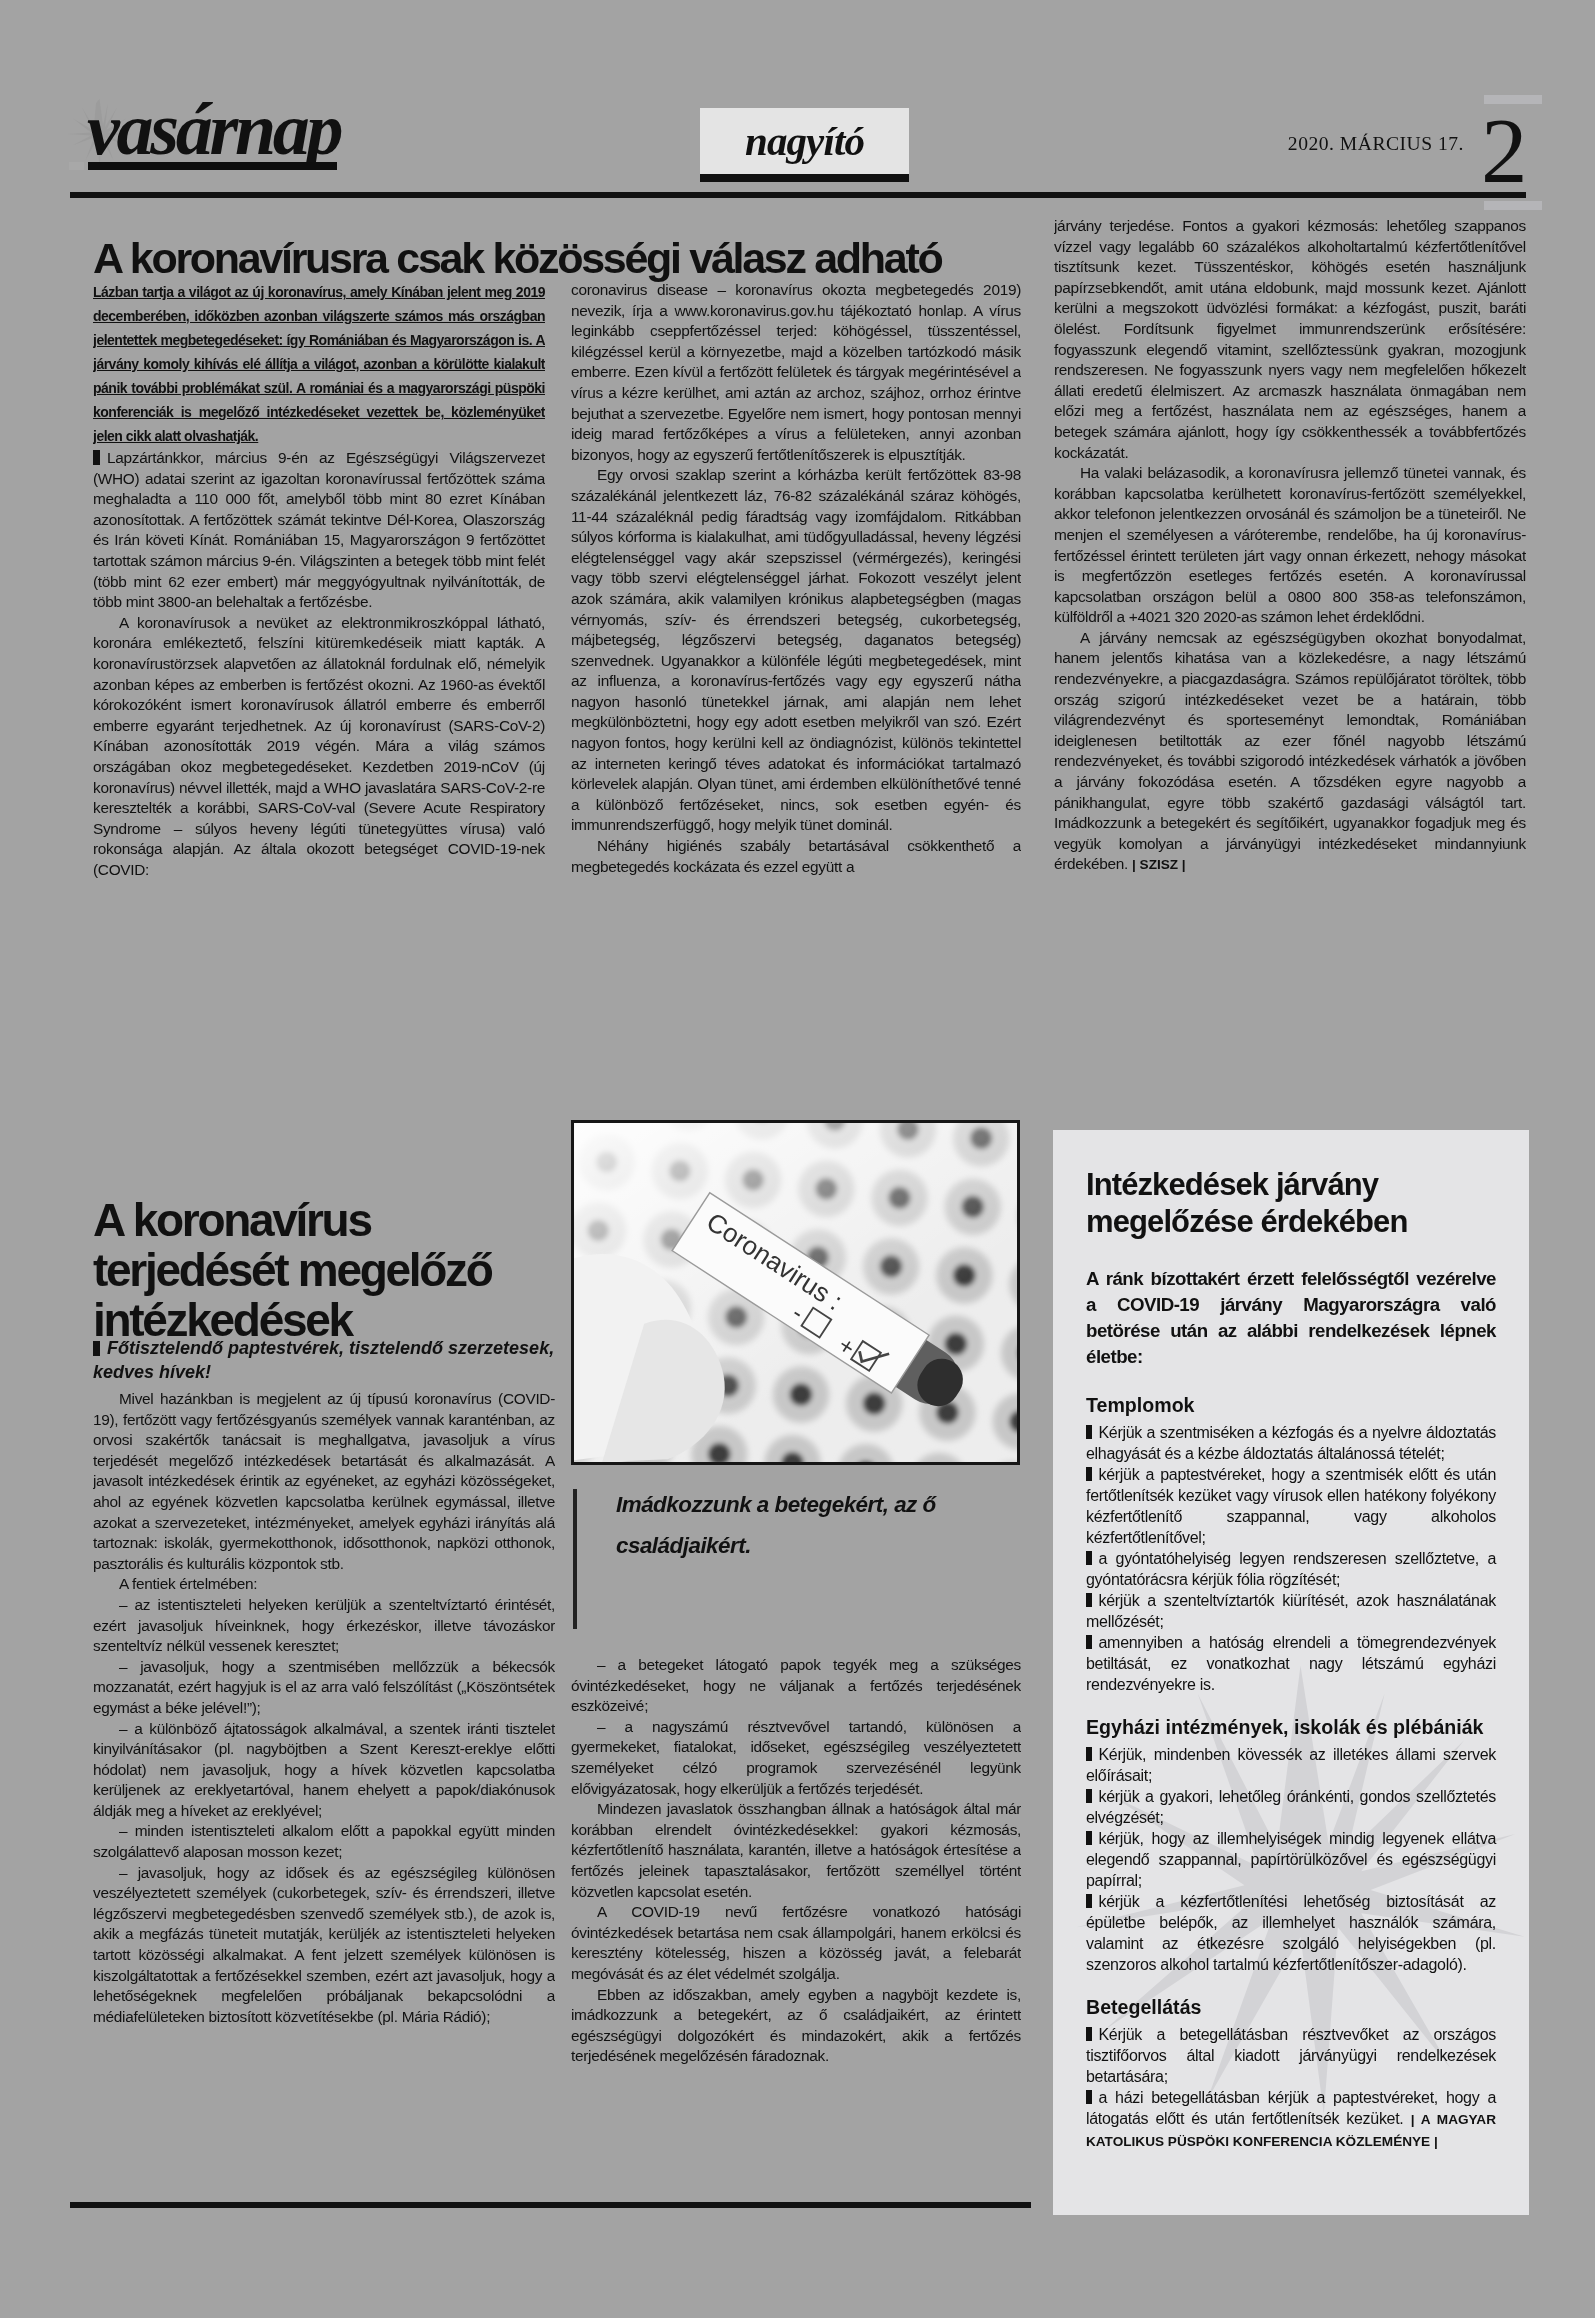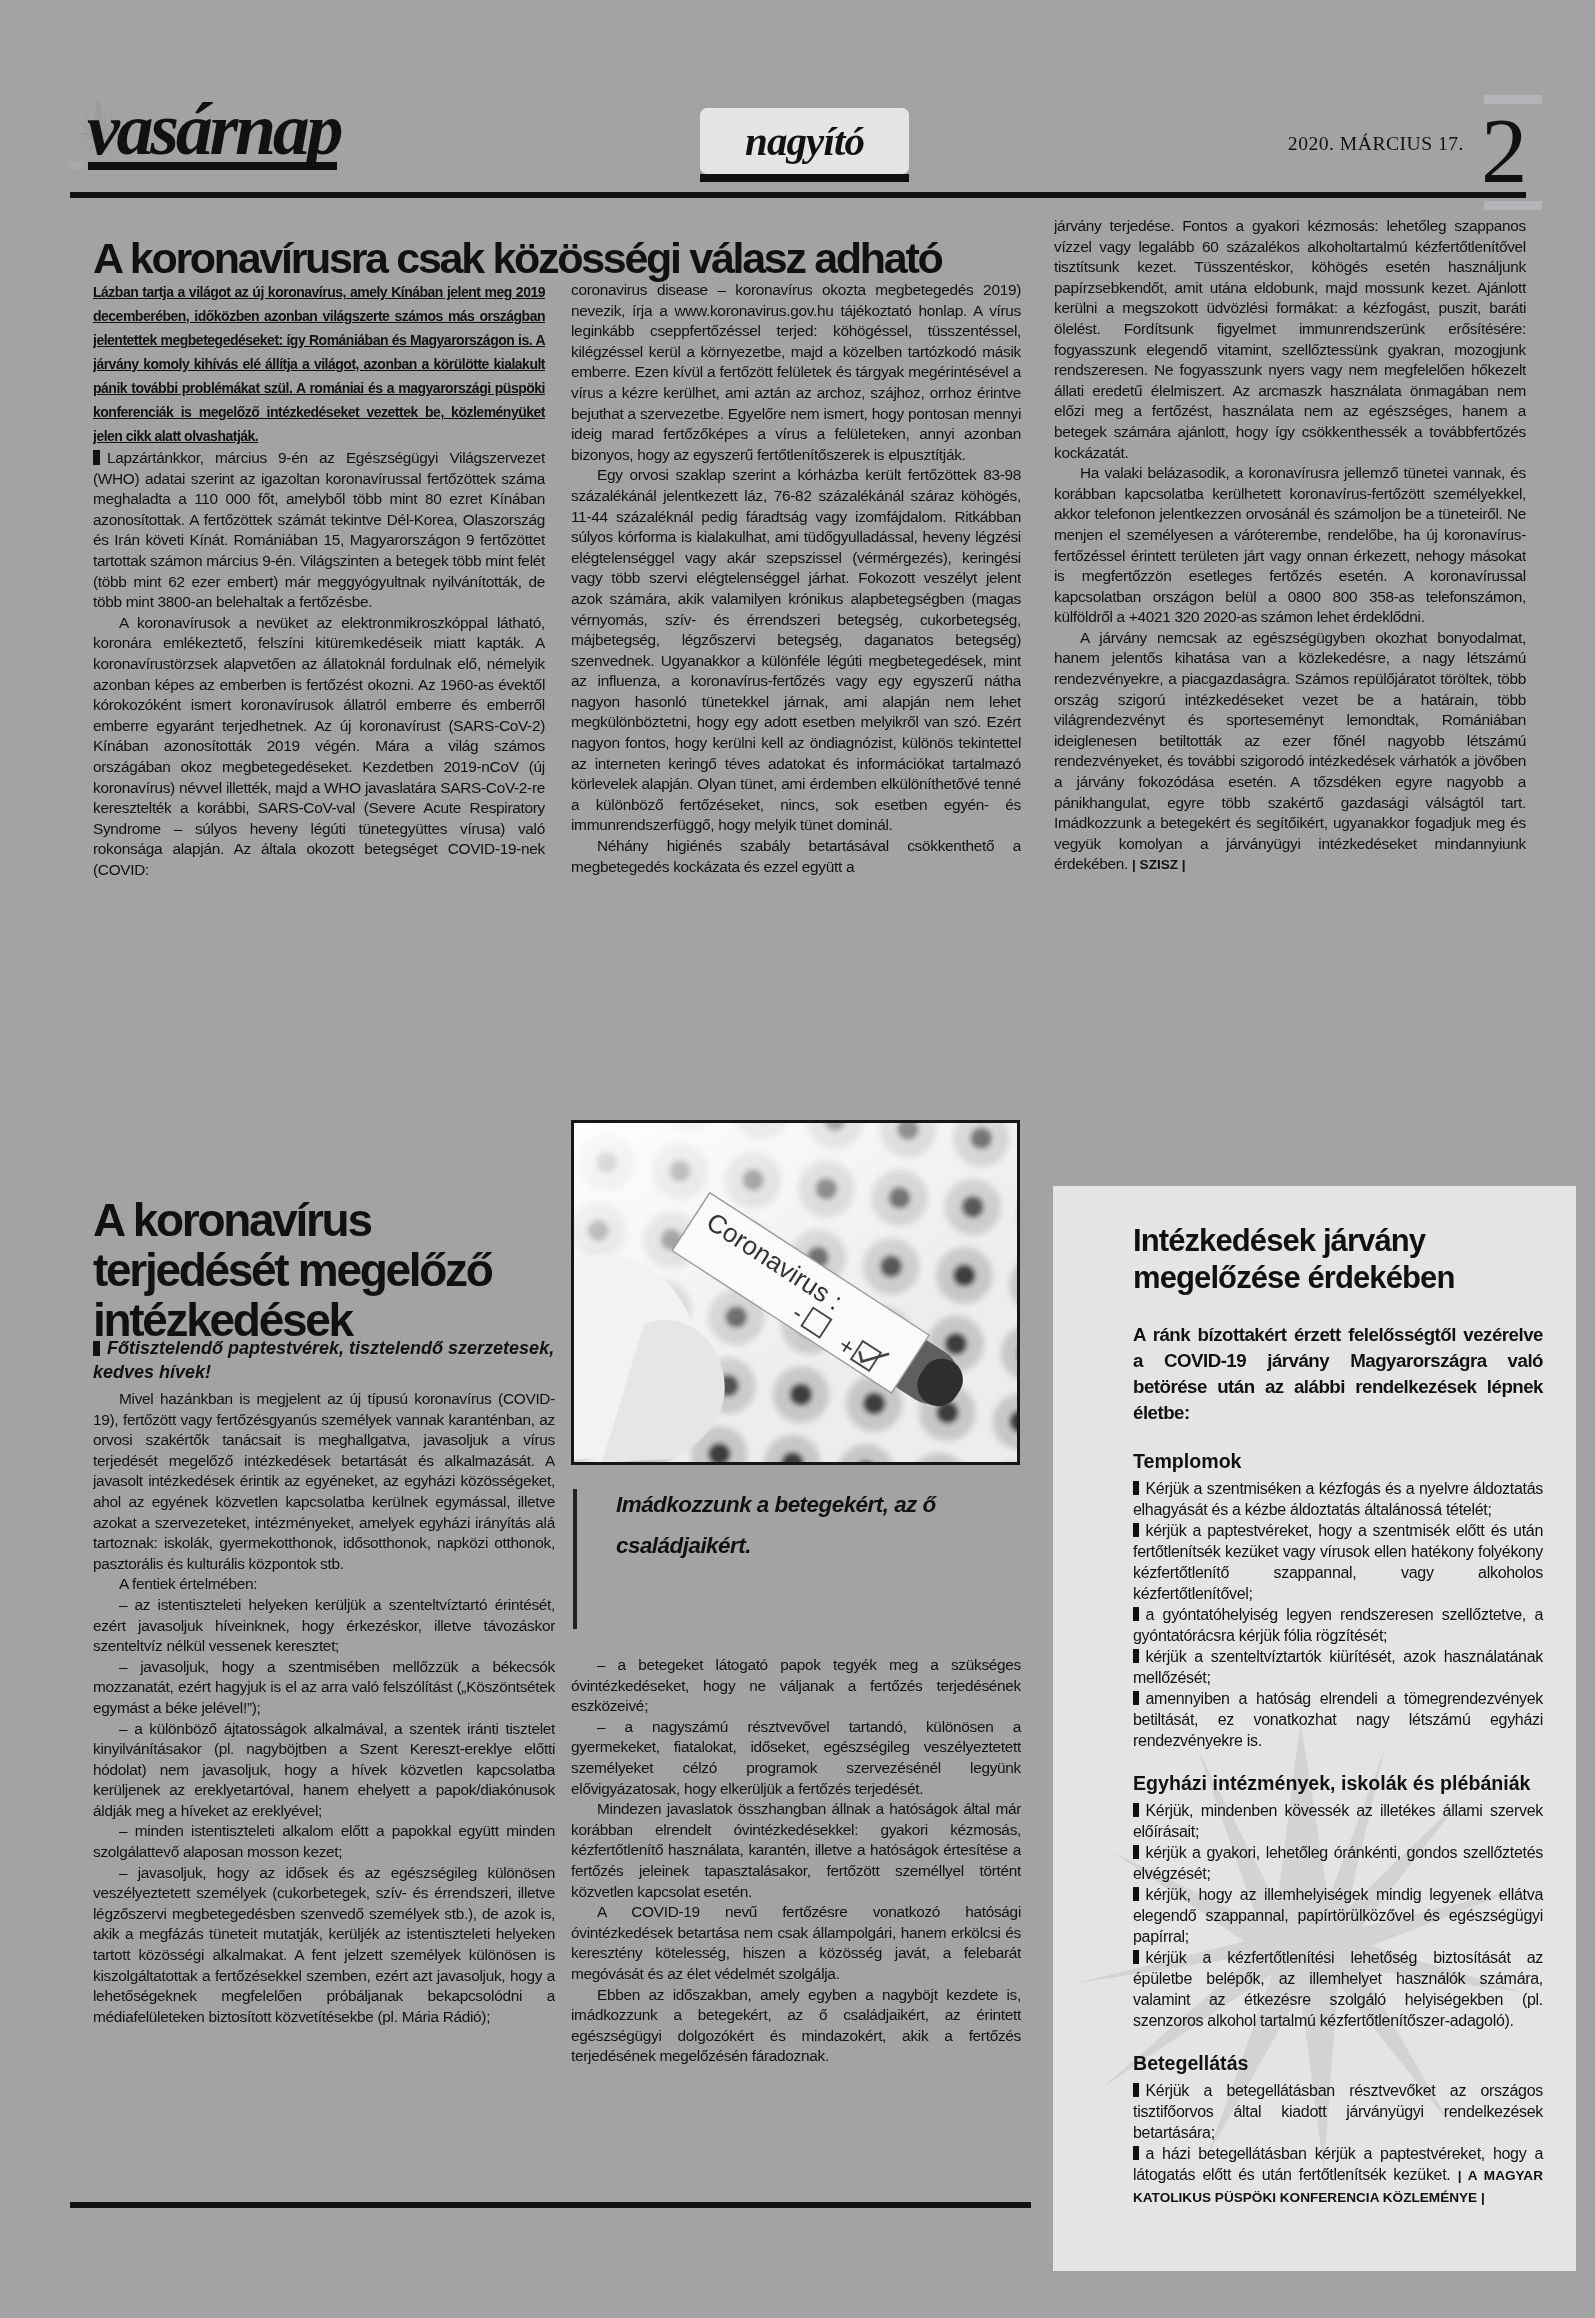--- a/index.html
+++ b/index.html
@@ -7,21 +7,21 @@
         font-family:"Liberation Sans",sans-serif;color:#111;}
   .abs{position:absolute;}
 
   
   .masthead-spark{left:60px;top:99px;width:79px;height:70px;z-index:0;}
   .masthead{left:87px;top:92px;z-index:1;font-family:"Liberation Serif",serif;
             font-style:italic;font-weight:700;font-size:74px;letter-spacing:-3.3px;line-height:1;}
   .masthead-bar{left:88px;top:162px;width:249px;height:7.5px;background:#0e0e0e;z-index:2;}
   .masthead-bar-gray{left:69px;top:162px;width:15px;height:7.5px;background:#a8a8a8;}
   .section-box{left:700px;top:108px;width:209px;height:66px;background:#e4e4e4;
-               display:flex;align-items:center;justify-content:center;border-radius:7px;}
+               display:flex;align-items:center;justify-content:center;}
   .section-label{font-family:"Liberation Serif",serif;font-style:italic;font-weight:700;
                  font-size:41px;letter-spacing:-0.9px;}
   .section-bar{left:700px;top:174px;width:209px;height:8.4px;background:#111;}
   .issue-date{right:131px;top:133px;font-family:"Liberation Serif",serif;font-size:19.6px;
               letter-spacing:0.5px;}
   .page-number{left:1481px;top:104px;font-family:"Liberation Serif",serif;font-size:93px;
                line-height:1;letter-spacing:-1.9px;}
   .pn-bar{width:58px;height:9.3px;background:#b5b5b8;}
   .pn-bar-top{left:1484px;top:95px;}
   .pn-bar-bottom{left:1484px;top:201px;}
@@ -55,21 +55,21 @@
   .photo{left:571px;top:1120px;width:443px;height:339px;border:3.7px solid #161616;
          background:#ededed;overflow:hidden;}
 
   
   .pullquote{left:573px;top:1484px;width:444px;}
   .pq-bar{position:absolute;left:0;top:4.7px;width:3.7px;height:140px;background:#222;}
   .pq-text{margin-left:43px;font-style:italic;font-weight:700;font-size:22.4px;
            line-height:41px;letter-spacing:-0.5px;}
 
   
-  .sidebar{left:1053px;top:1186px;width:476px;height:1085px;background:#e4e4e6;overflow:hidden;padding-left:47px;}
+  .sidebar{left:1053px;top:1130px;width:476px;height:1085px;background:#e4e4e6;overflow:hidden;}
   .sidebar-watermark{position:absolute;left:14px;top:421px;width:467px;height:678px;z-index:0;}
   .sidebar-inner{position:relative;z-index:1;padding:36px 33px 0 33px;}
   .sb-title{font-weight:700;font-size:31px;line-height:37px;letter-spacing:-0.9px;margin:0 0 26px 0;}
   .sb-intro{font-weight:700;font-size:18.7px;line-height:26px;letter-spacing:-0.5px;
             text-align:justify;margin:0 0 24px 0;}
   .sb-head{font-weight:700;font-size:19.6px;margin:21.5px 0 4.7px 0;}
   .sb-item{margin:0;text-align:justify;font-size:16px;line-height:21px;letter-spacing:-0.3px;}
   .sb-bullet{display:inline-block;width:6px;height:14px;background:#111;margin-right:6.5px;
              vertical-align:-1.4px;}
 

